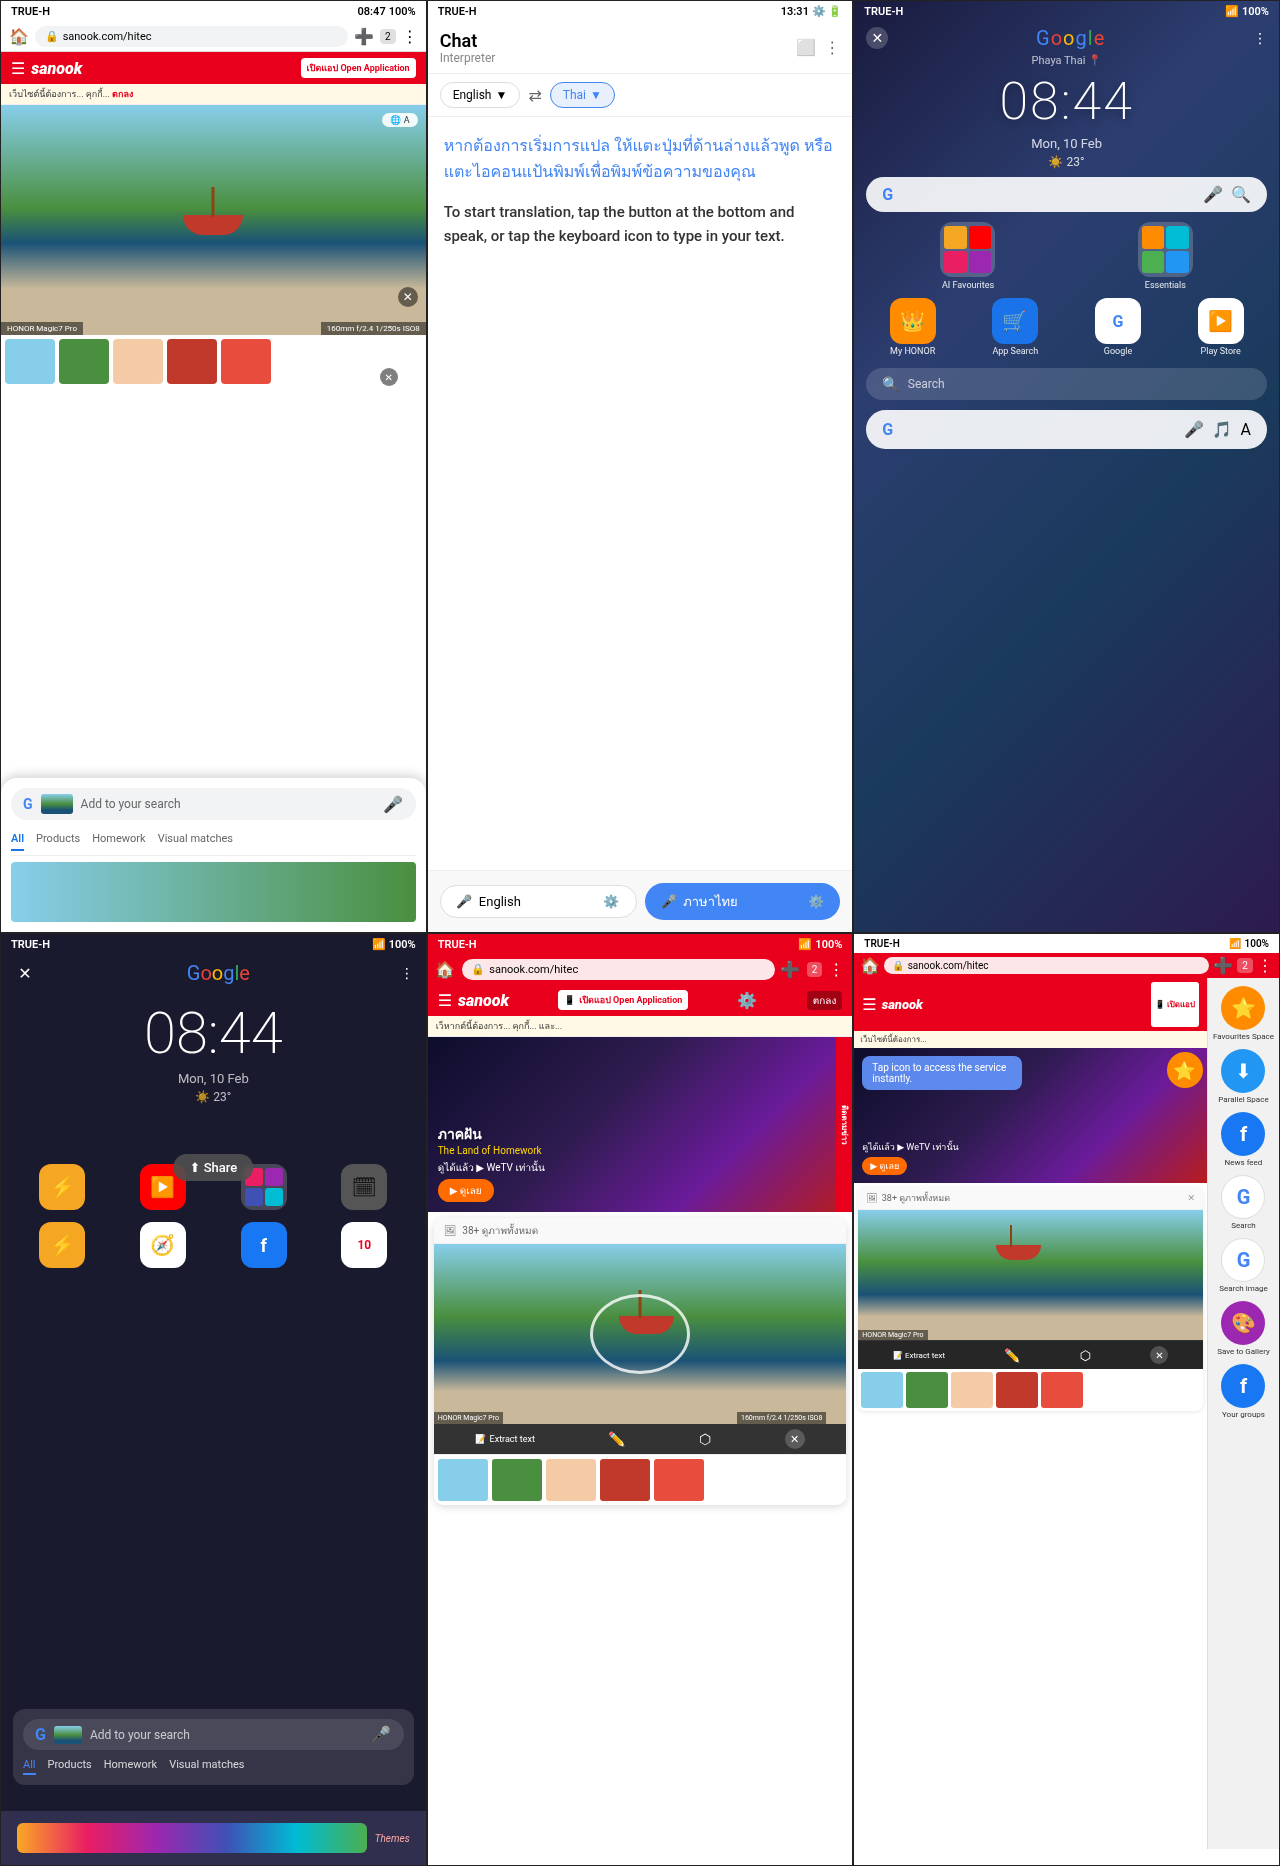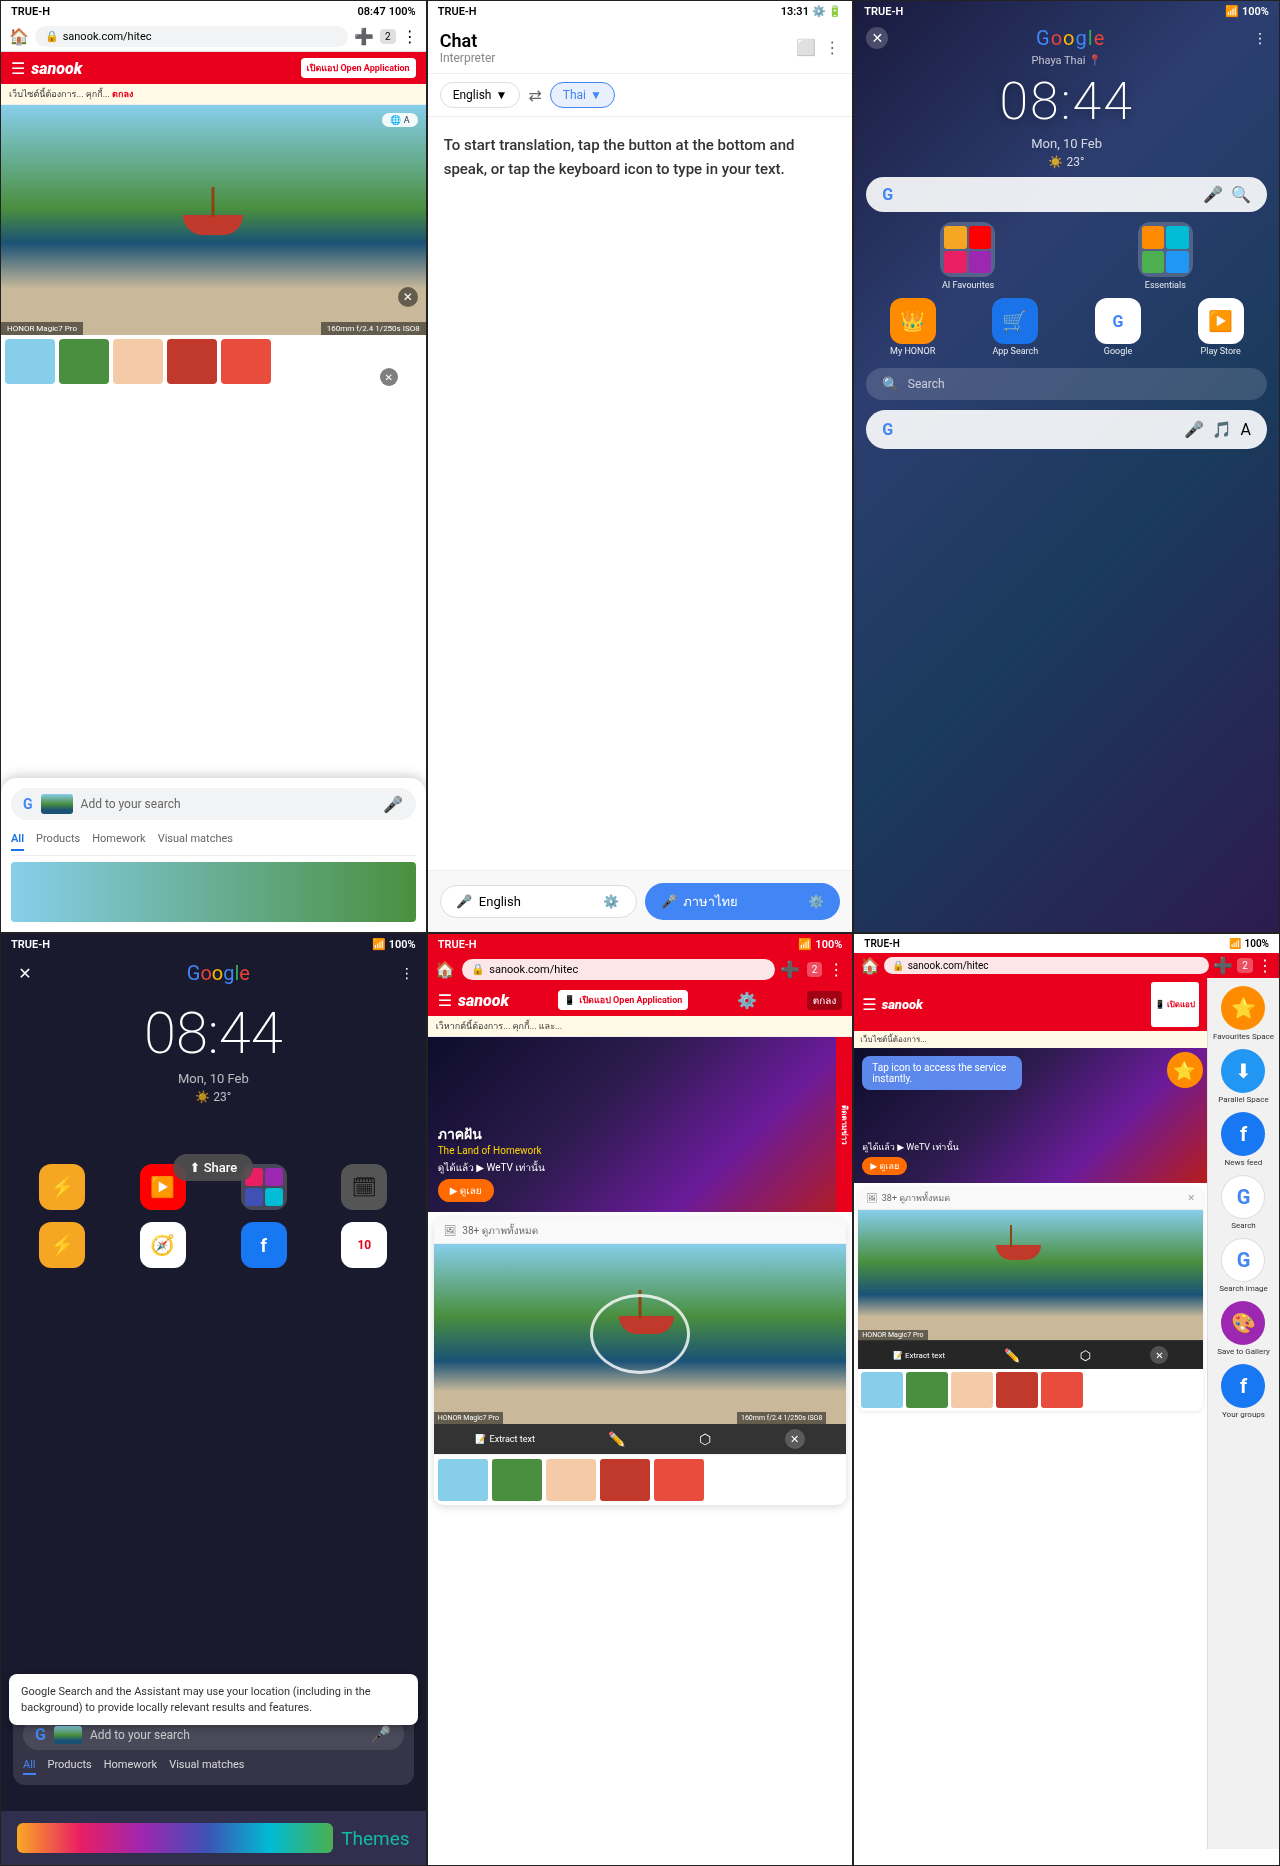--- a/index.html
+++ b/index.html
@@ -714,20 +714,21 @@
       <span>English</span>
       <span>▼</span>
     </div>
     <span class="swap-icon">⇄</span>
     <div class="lang-btn active">
       <span>Thai</span>
       <span>▼</span>
     </div>
   </div>
   <div class="chat-body">
+    <div class="thai-text">หากต้องการเริ่มการแปล ให้แตะปุ่มที่ด้านล่างแล้วพูด หรือแตะไอคอนแป้นพิมพ์เพื่อพิมพ์ข้อความของคุณ</div>
     <div class="english-text">To start translation, tap the button at the bottom and speak, or tap the keyboard icon to type in your text.</div>
   </div>
   <div class="cell2-bottom">
     <div class="mic-btn-en">
       <span>🎤</span>
       <span>English</span>
       <span style="margin-left:auto;">⚙️</span>
     </div>
     <div class="mic-btn-th">
       <span>🎤</span>
@@ -888,27 +889,24 @@
       <span style="color:#4285f4;">🎤</span>
     </div>
     <div class="bottom-tabs">
       <span class="bottom-tab active">All</span>
       <span class="bottom-tab">Products</span>
       <span class="bottom-tab">Homework</span>
       <span class="bottom-tab">Visual matches</span>
     </div>
   </div>
 
-  <div class="location-toast">
-    <span>Google Search and the Assistant may use your location (including in the background) to provide locally relevant results and features.</span>
-  </div>
 
   <div class="themes-bar">
     <div class="themes-gradient"></div>
-    <span style="color:#14b8a6;font-size:19px;">Themes</span>
+    <span style="color:#fca5a5;font-size:10px;font-style:italic;">Themes</span>
   </div>
 </div>
 
 <div class="cell cell5">
   <div class="status-bar">
     <span>TRUE-H</span>
     <div class="status-icons">
       <span>📶</span>
       <span>100%</span>
     </div>

